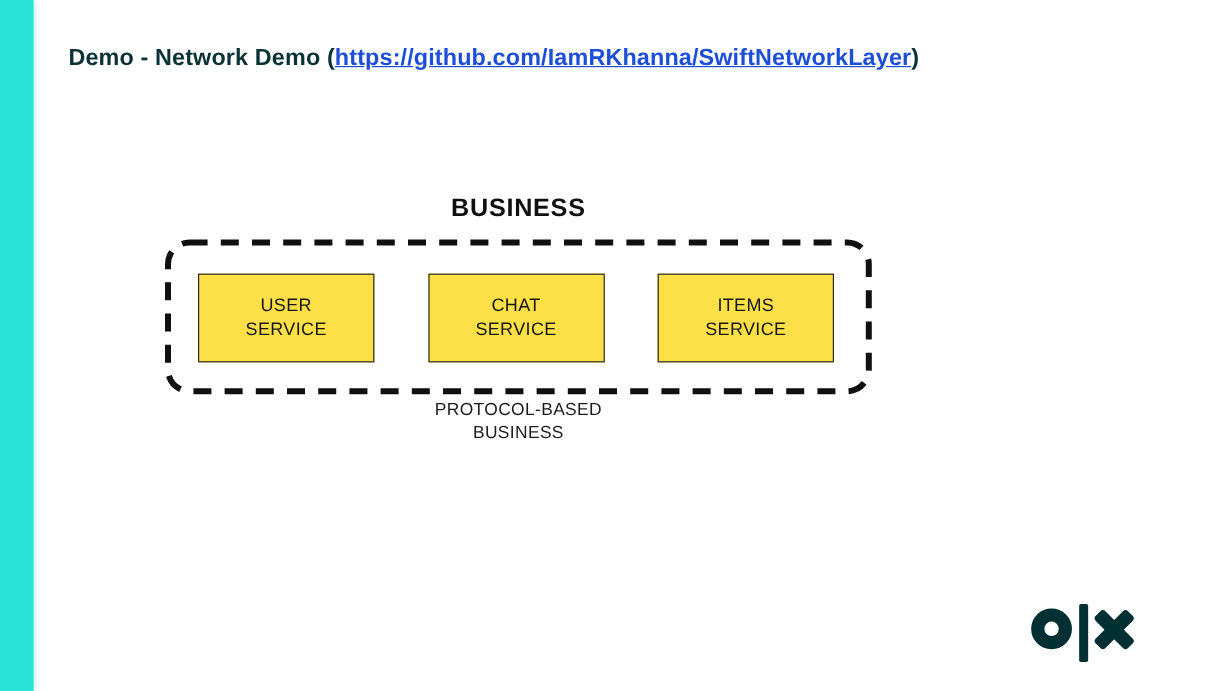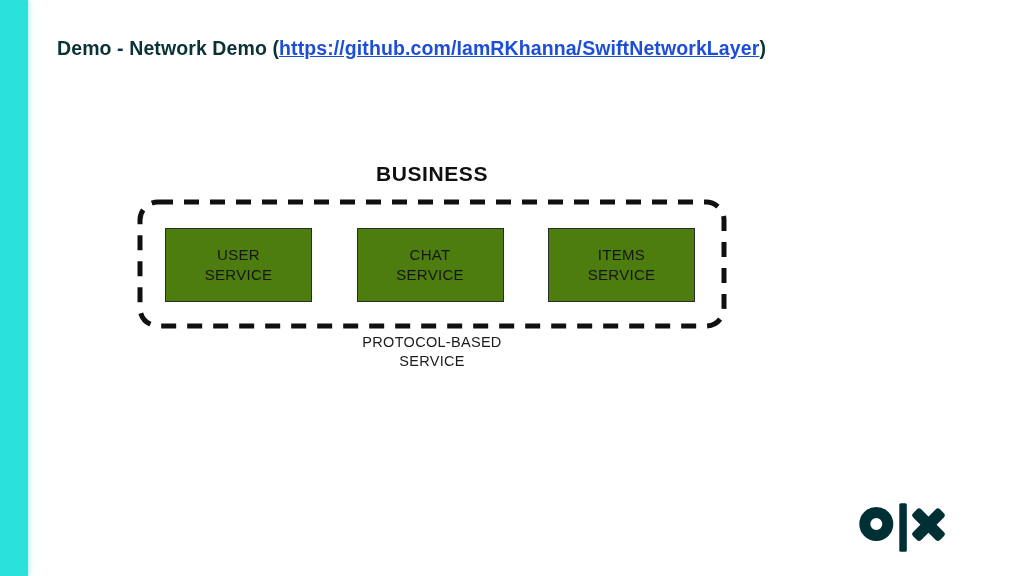--- a/index.html
+++ b/index.html
@@ -50,21 +50,21 @@
 
   .services {
     position: absolute; left: 165px; top: 228px;
     width: 530px; height: 74px;
     display: flex; justify-content: space-between; align-items: stretch;
   }
   .service-box {
     width: 147px; height: 74px;
     box-sizing: border-box;
     border: 1.5px solid #2a2a2a;
-    background: #4d7c0f;
+    background: #fde047;
     display: flex; align-items: center; justify-content: center;
     text-align: center;
   }
   .service-label {
     font-size: 15px; line-height: 1.35;
     letter-spacing: 0.3px;
     color: #161616;
     white-space: pre-line;
   }
 
@@ -108,21 +108,21 @@
         <span class="service-label">CHAT
 SERVICE</span>
       </div>
       <div class="service-box">
         <span class="service-label">ITEMS
 SERVICE</span>
       </div>
     </div>
 
     <div class="caption">PROTOCOL-BASED
-SERVICE</div>
+BUSINESS</div>
   </div>
 
   <svg class="olx-logo" viewBox="0 0 90 52" aria-hidden="true">
     <circle cx="18.3" cy="22" r="11.5" fill="none" stroke="#002F34" stroke-width="11"></circle>
     <rect x="41.3" y="1.3" width="7.5" height="48.4" rx="1.5" fill="#002F34"></rect>
     <g fill="#002F34">
       <rect x="51.5" y="17" width="38" height="11.4" rx="3" transform="rotate(45 70.5 22.7)"></rect>
       <rect x="51.5" y="17" width="38" height="11.4" rx="3" transform="rotate(-45 70.5 22.7)"></rect>
     </g>
   </svg>

